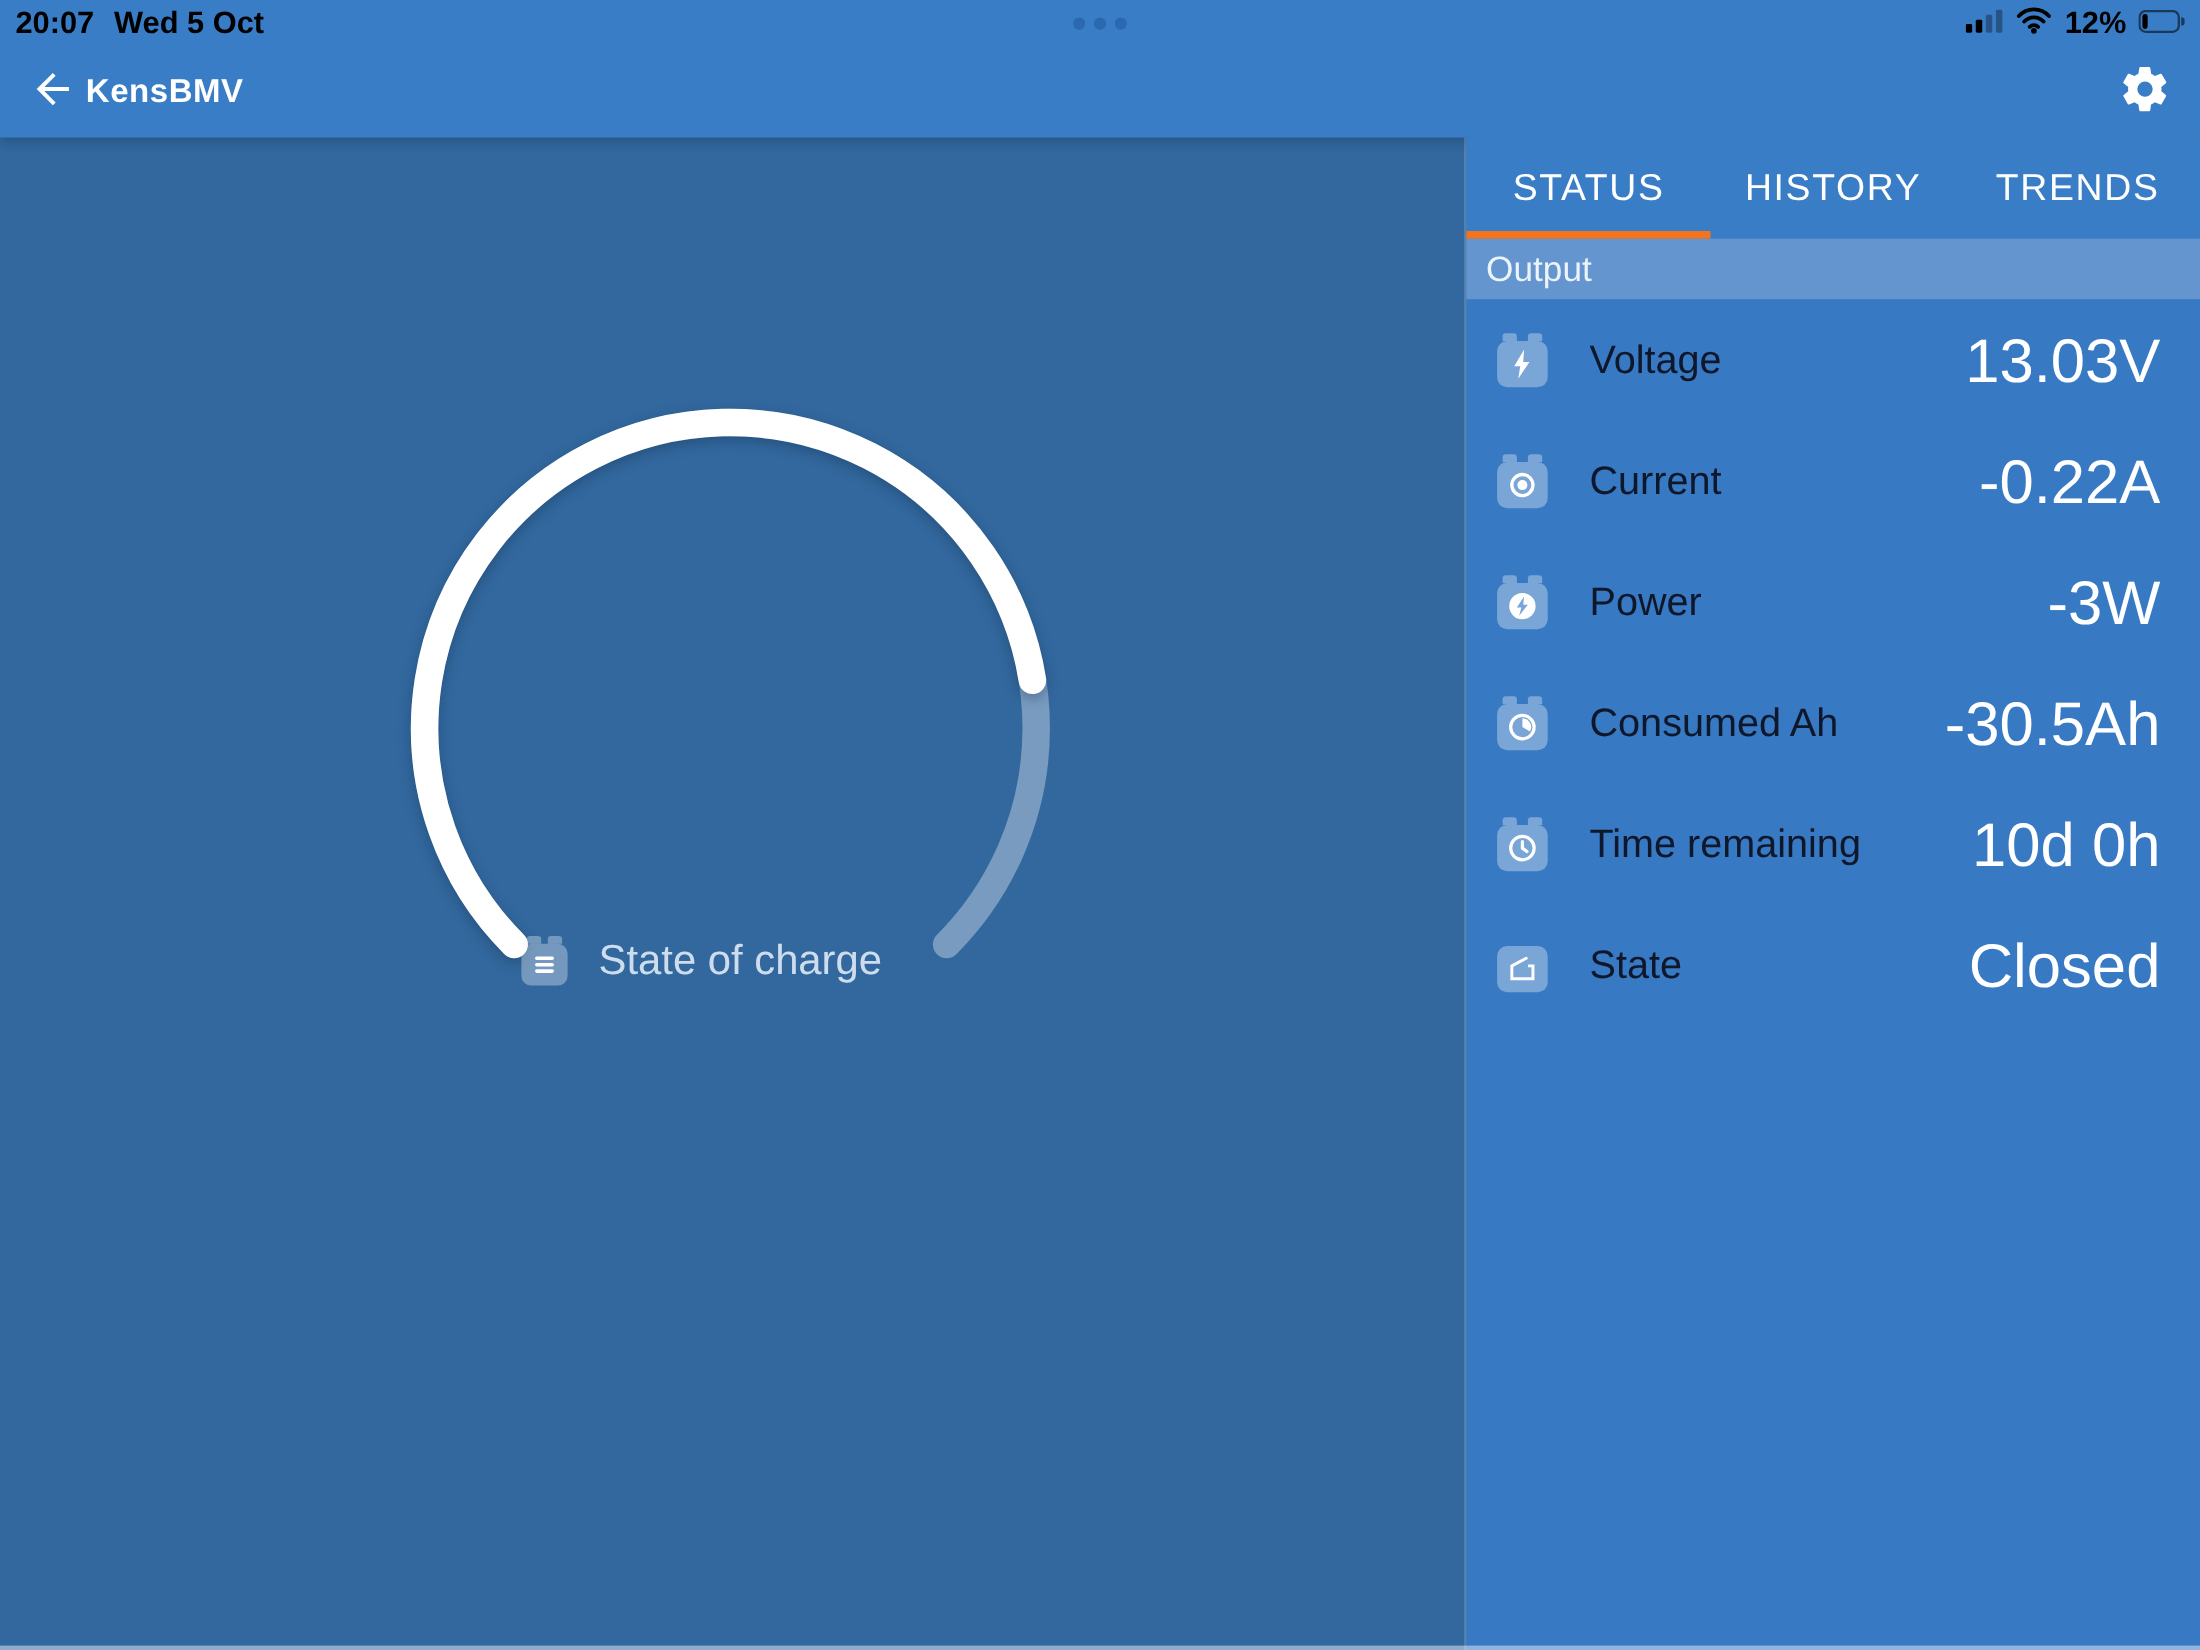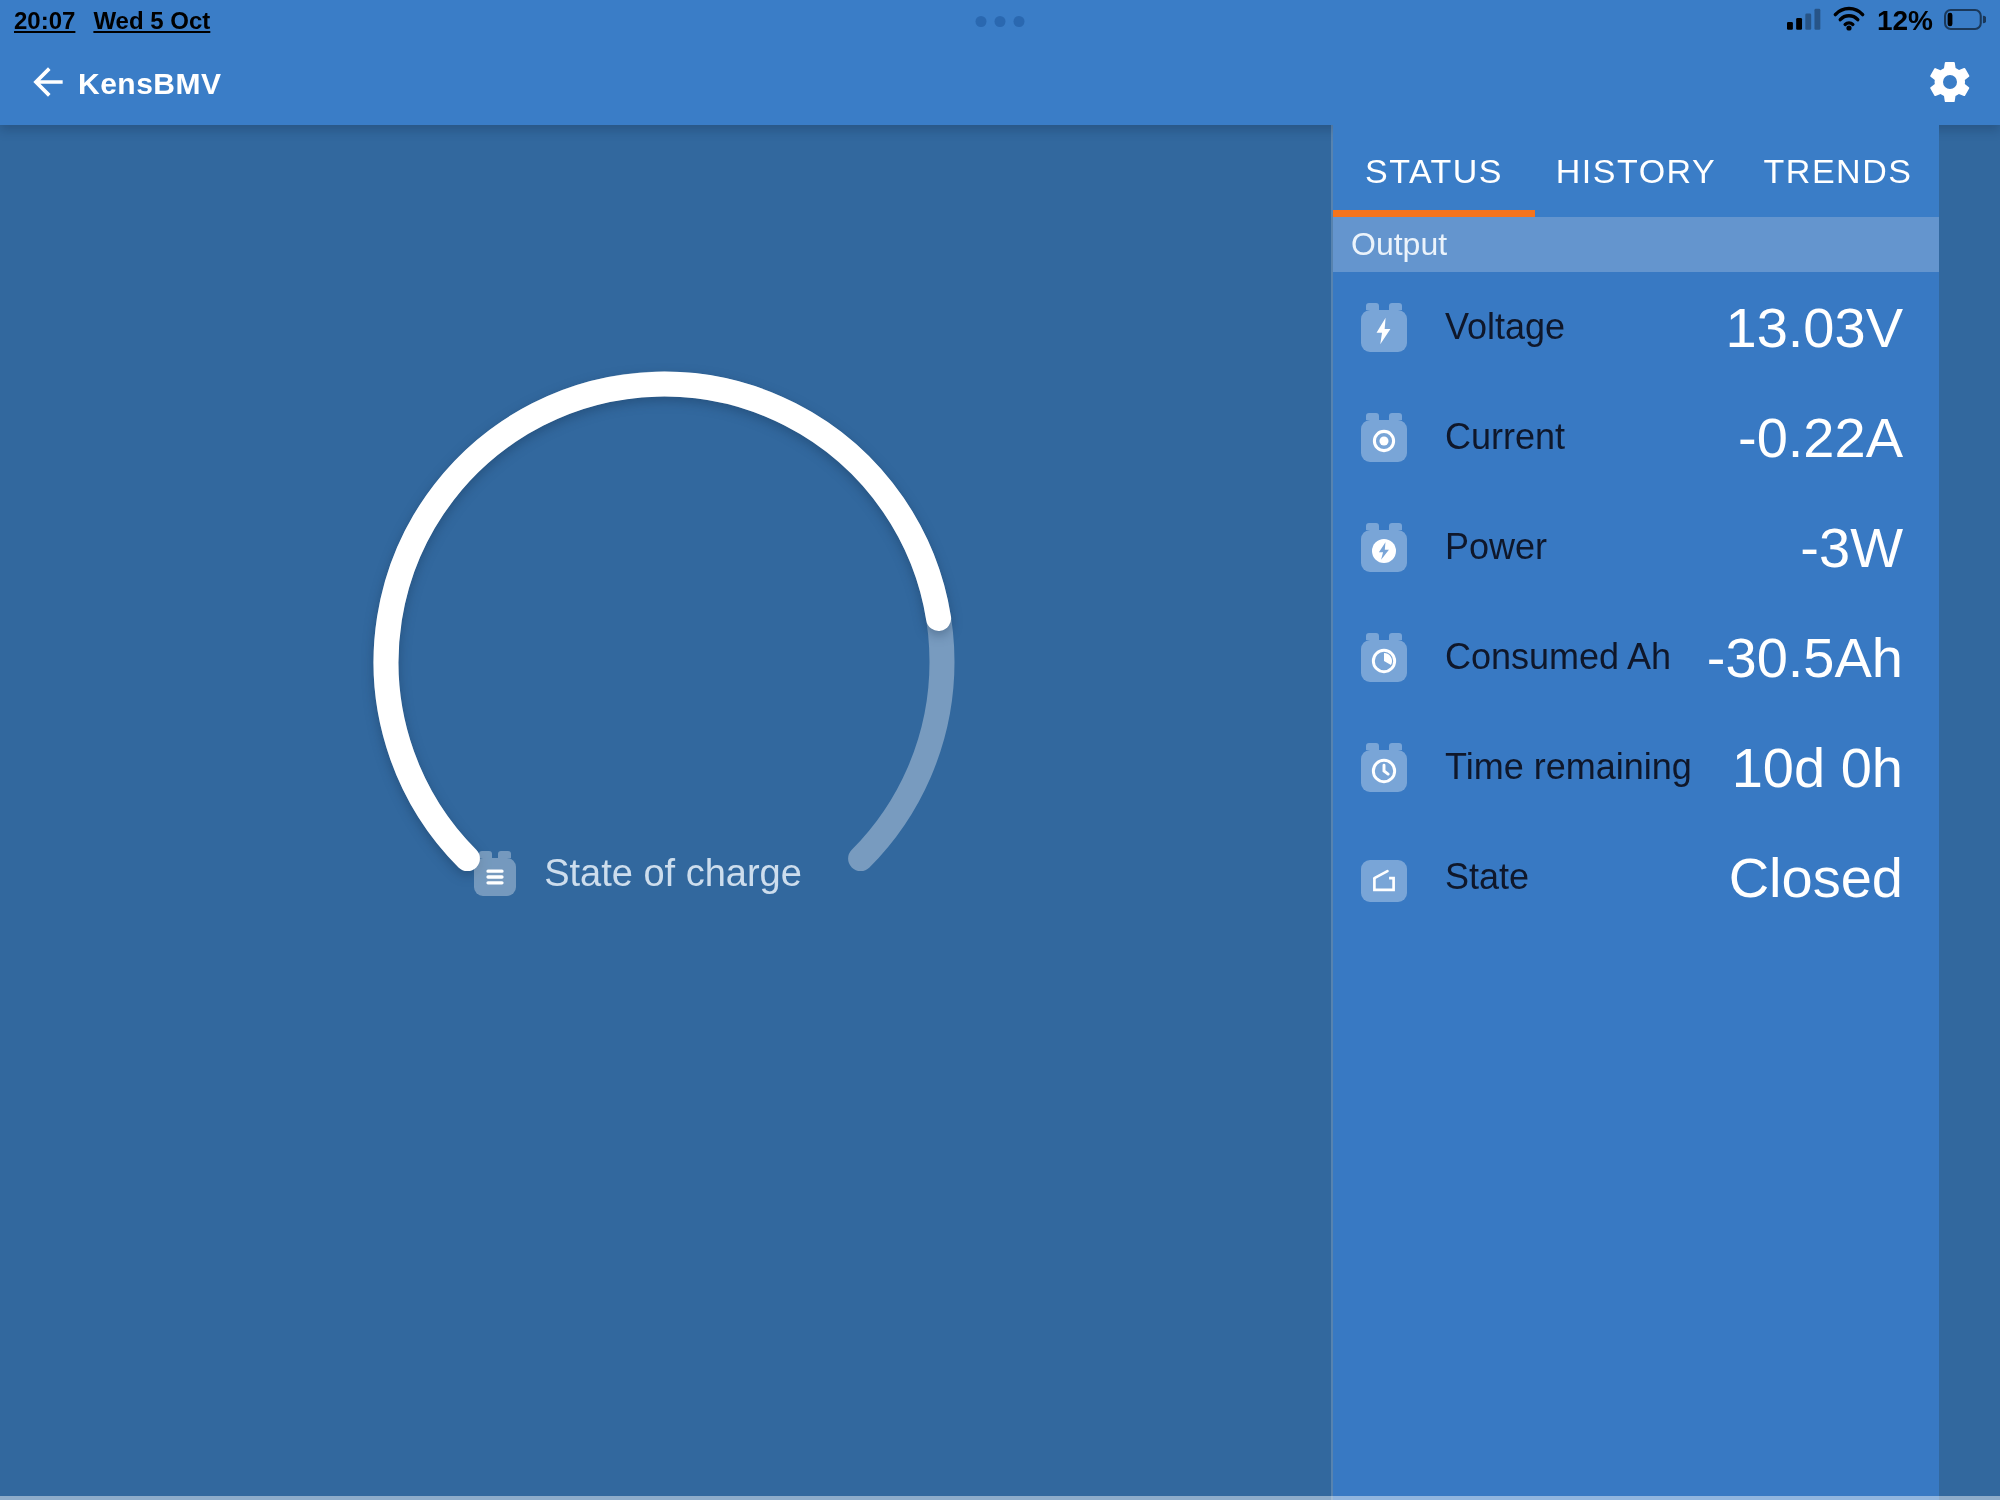--- a/index.html
+++ b/index.html
@@ -20,21 +20,21 @@
   
   .header{
     position:absolute;left:0;top:0;width:2000px;height:125px;
     background:var(--header-blue);z-index:30;
     box-shadow:0 5px 10px rgba(10,30,60,0.25);
   }
   .statusbar{
     position:absolute;left:0;top:0;width:100%;height:42px;
     display:flex;align-items:center;color:#000;
   }
-  .status-left{display:flex;align-items:center;gap:18px;padding-left:14px;font-weight:bold;font-size:24px;text-decoration:underline;}
+  .status-left{display:flex;align-items:center;gap:18px;padding-left:14px;font-weight:bold;font-size:28px;}
   .status-right{margin-left:auto;display:flex;align-items:center;gap:11px;padding-right:14px;font-weight:bold;font-size:28px;}
   .dots{position:absolute;left:50%;top:16px;transform:translateX(-50%);display:flex;gap:8px;}
   .dots i{width:11px;height:11px;border-radius:50%;background:#2A68B0;display:block;}
   .navrow{
     position:absolute;left:0;top:42px;width:100%;height:83px;
     display:flex;align-items:center;color:#fff;
   }
   .back-btn{width:60px;height:60px;margin-left:18px;display:flex;align-items:center;justify-content:center;cursor:pointer;}
   .page-title{font-size:30px;font-weight:bold;letter-spacing:0.5px;}
   .settings-btn{margin-left:auto;margin-right:22px;width:56px;height:56px;display:flex;align-items:center;justify-content:center;cursor:pointer;}
@@ -61,21 +61,21 @@
   .chip.nubs::before,.chip.nubs::after{
     content:"";position:absolute;top:-7px;width:13px;height:7px;
     border-radius:3px 3px 0 0;background:var(--chip);
   }
   .chip.nubs::before{left:5px;}
   .chip.nubs::after{right:5px;}
   .chip svg{display:block;}
   .cap-chip{width:42px;height:38px;}
   
   .panel{
-    position:absolute;left:1333px;top:125px;width:606px;height:1375px;
+    position:absolute;left:1333px;top:125px;width:667px;height:1375px;
     background:var(--row-blue);z-index:40;
     box-shadow:-2px 0 0 rgba(255,255,255,0.18);
   }
   .tabbar{height:92px;background:var(--header-blue);display:flex;}
   .tab{flex:1;position:relative;display:flex;align-items:center;justify-content:center;cursor:pointer;}
   .tab-label{font-size:34px;color:#fff;font-weight:500;letter-spacing:1.5px;}
   .tab .underline{display:none;}
   .tab.active .underline{display:block;position:absolute;bottom:0;left:0;right:0;height:7px;background:var(--accent);}
   .band{height:55px;background:var(--band-blue);display:flex;align-items:center;padding-left:18px;font-size:32px;color:#EBF3FB;}
   .row{height:110px;display:flex;align-items:center;padding:0 36px 0 28px;}

